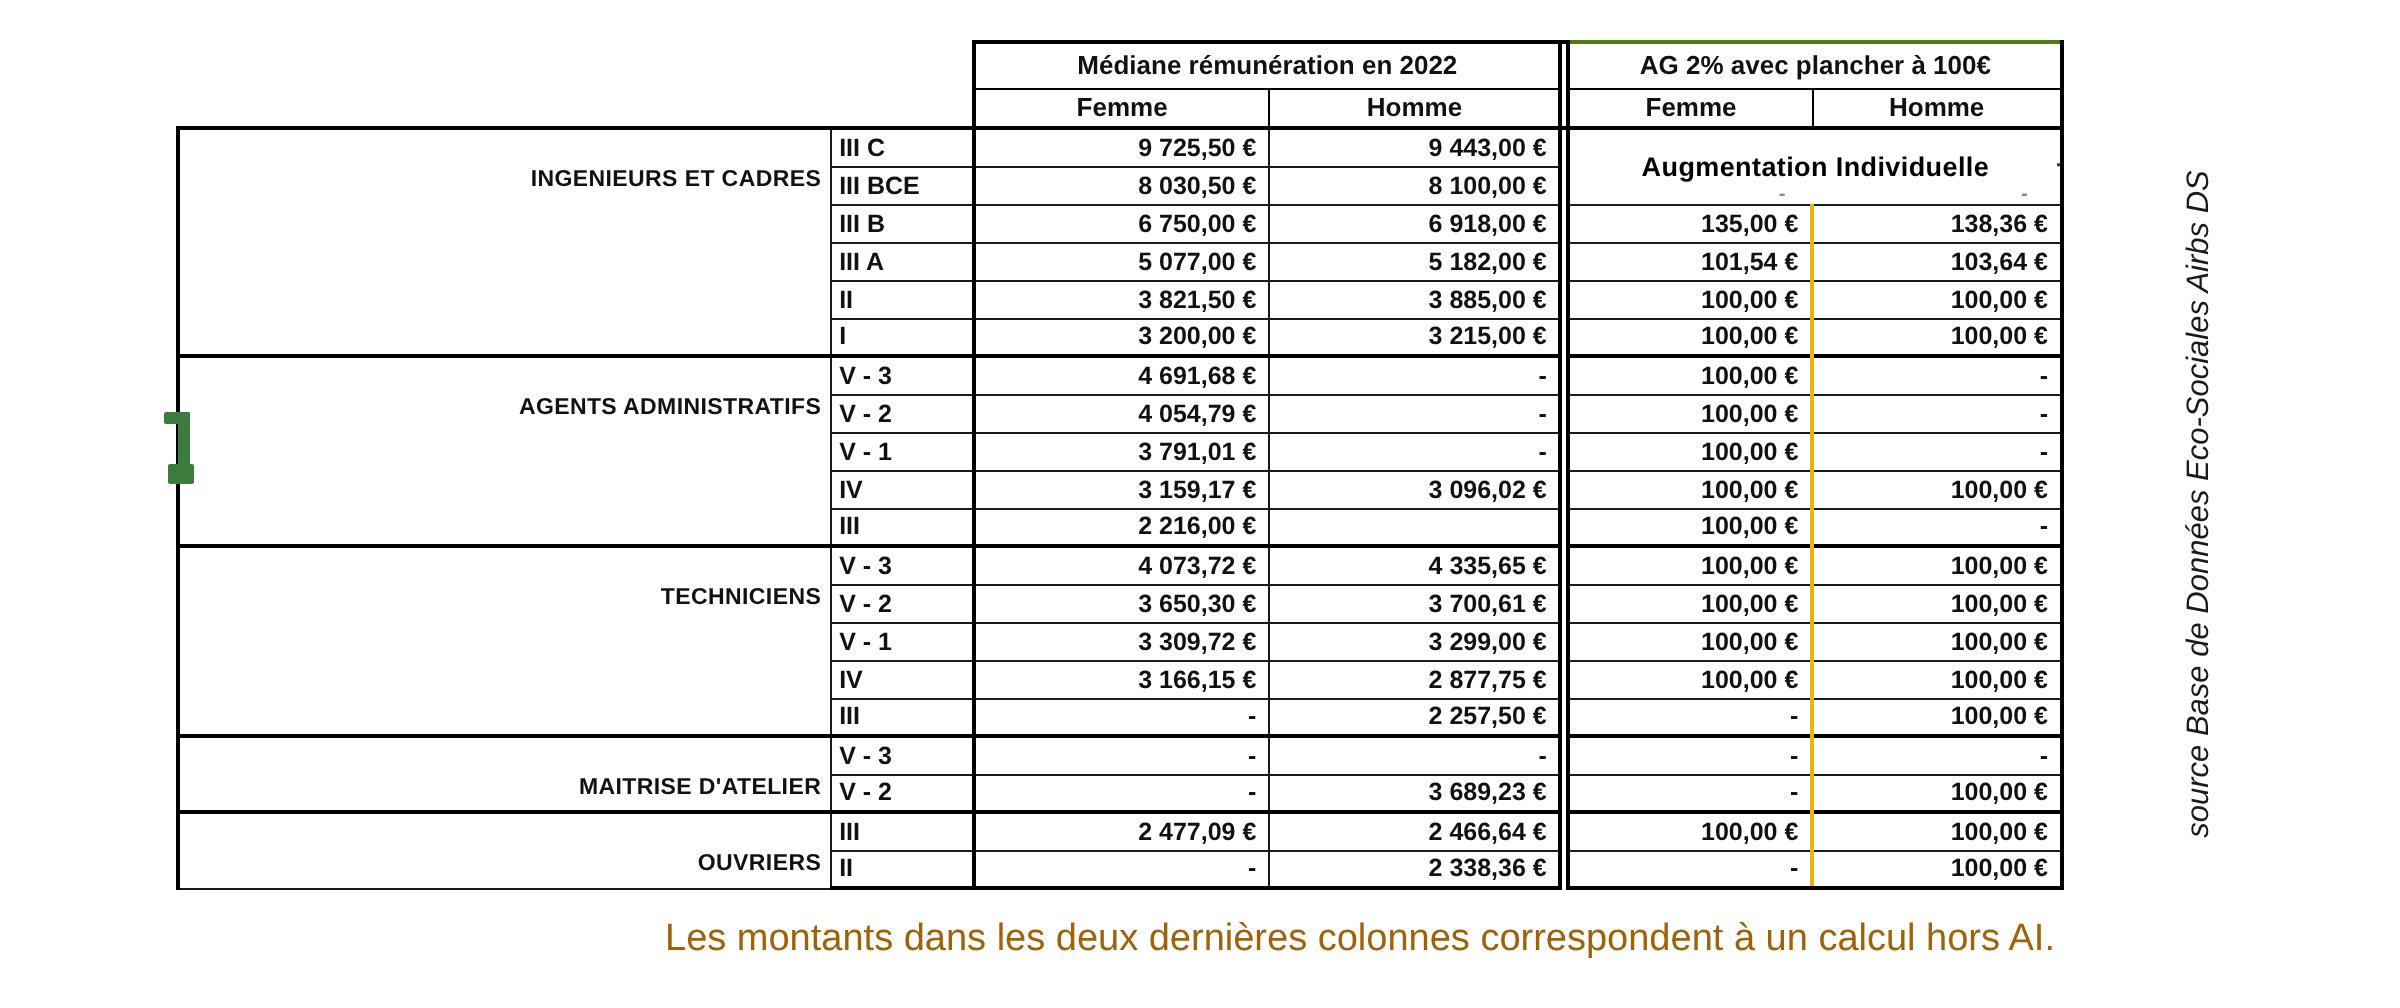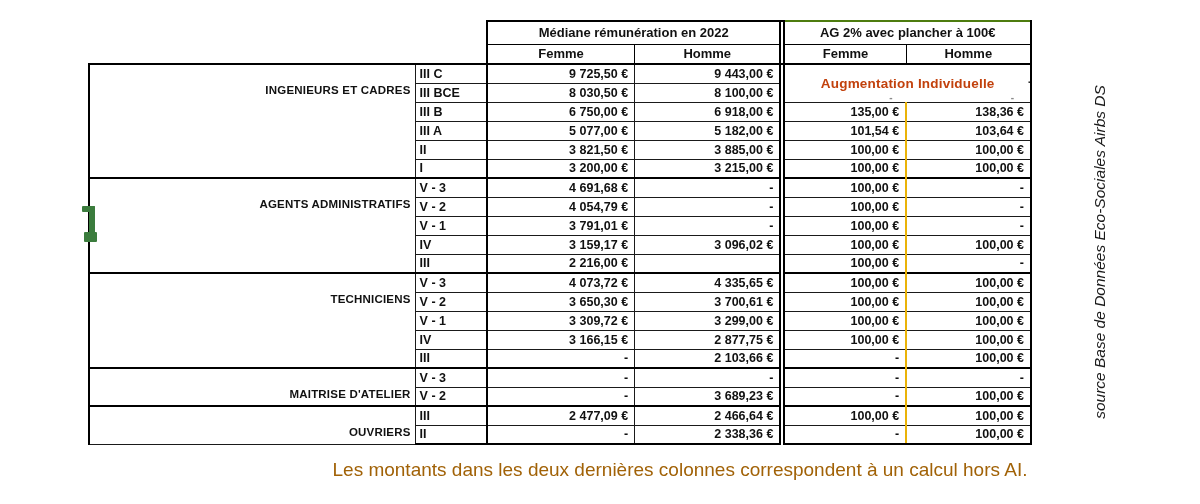--- a/index.html
+++ b/index.html
@@ -99,21 +99,21 @@
         <th class="sub sub-h2">Homme</th>
       </tr>
     </thead>
     <tbody id="tbody">
         <tr class="gs">
           <td class="cat" rowspan="6">INGENIEURS ET CADRES</td>
           <td class="lvl">III C</td>
           <td class="num mf">9 725,50 €</td>
           <td class="num mh">9 443,00 €</td>
           <td class="spacer" rowspan="2"></td>
-          <td class="note" rowspan="2" colspan="2"><span class="note-text" style="color: #c2410c;">Augmentation Individuelle</span><span class="note-dash-right">-</span><span class="note-dash-sub1">-</span><span class="note-dash-sub2">-</span></td>
+          <td class="note" rowspan="2" colspan="2"><span class="note-text" style="color: #000000;">Augmentation Individuelle</span><span class="note-dash-right">-</span><span class="note-dash-sub1">-</span><span class="note-dash-sub2">-</span></td>
         </tr>
         <tr>
           <td class="lvl">III BCE</td>
           <td class="num mf">8 030,50 €</td>
           <td class="num mh">8 100,00 €</td>
         </tr>
         <tr>
           <td class="lvl">III B</td>
           <td class="num mf">6 750,00 €</td>
           <td class="num mh">6 918,00 €</td>
@@ -215,21 +215,21 @@
           <td class="lvl">IV</td>
           <td class="num mf">3 166,15 €</td>
           <td class="num mh">2 877,75 €</td>
           <td class="spacer"></td>
           <td class="num af">100,00 €</td>
           <td class="num ah">100,00 €</td>
         </tr>
         <tr>
           <td class="lvl">III</td>
           <td class="num mf">-</td>
-          <td class="num mh">2 103,66 €</td>
+          <td class="num mh">2 257,50 €</td>
           <td class="spacer"></td>
           <td class="num af">-</td>
           <td class="num ah">100,00 €</td>
         </tr>
         <tr class="gs">
           <td class="cat" rowspan="2">MAITRISE D'ATELIER</td>
           <td class="lvl">V - 3</td>
           <td class="num mf">-</td>
           <td class="num mh">-</td>
           <td class="spacer"></td>

